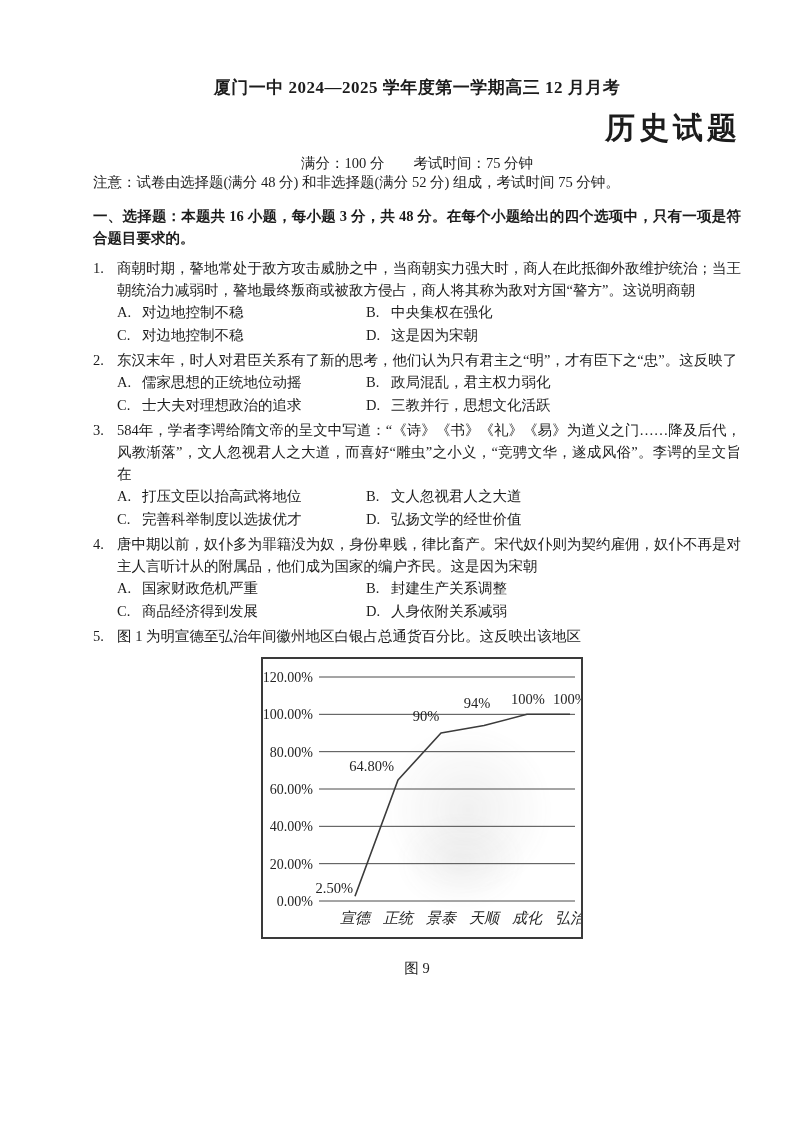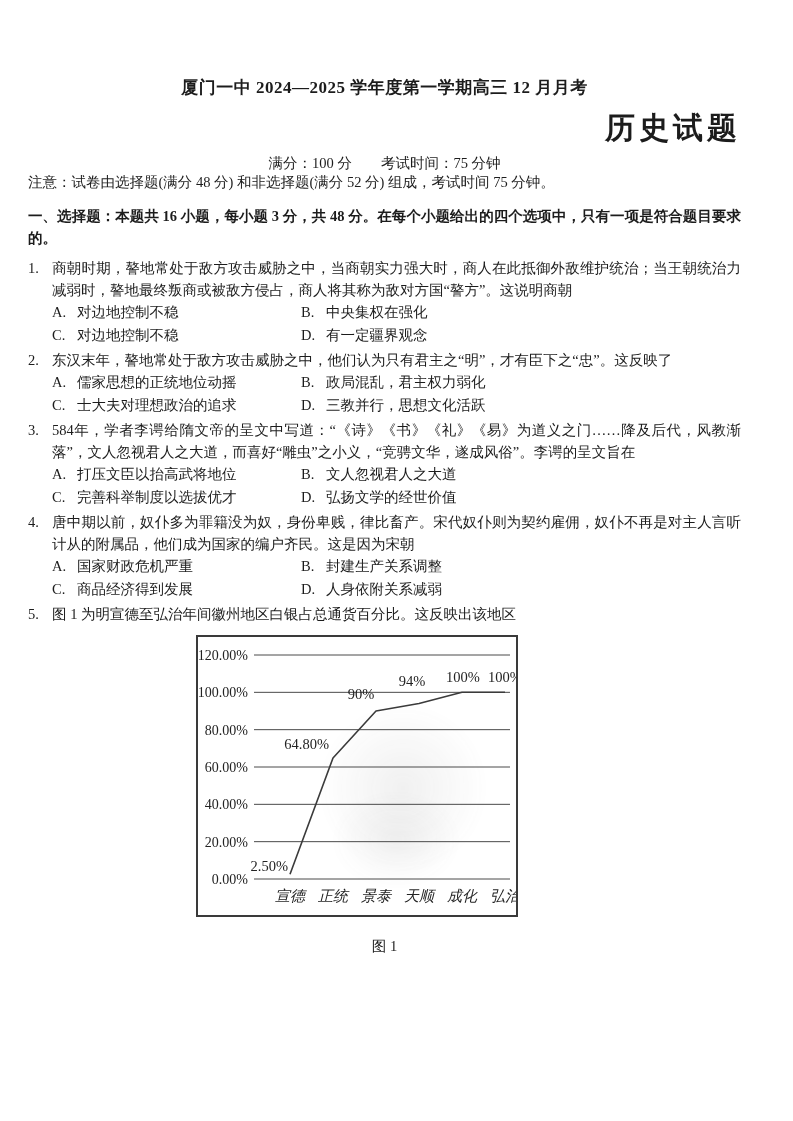--- a/index.html
+++ b/index.html
@@ -2,21 +2,21 @@
 <html><head>
 <meta charset="utf-8">
 <style>
   html,body { margin:0; padding:0; background:#ffffff; }
   body {
     width:793px; height:1121px; overflow:hidden;
     font-family:"Liberation Serif","DejaVu Serif",serif;
     color:#1c1c1c;
     -webkit-font-smoothing:antialiased;
   }
-  .doc { box-sizing:border-box; padding:76px 52px 0 28px; }
+  .doc { box-sizing:border-box; padding:76px 52px 0 93px; }
 
   .hline { text-align:center; font-weight:bold; font-size:17px; letter-spacing:0.5px; }
   .title { text-align:right; font-size:30px; font-weight:bold; margin:9px 0 5px; letter-spacing:4px; }
   .info  { text-align:center; font-size:14.5px; }
   .notice{ font-size:14.5px; margin-bottom:13px; }
   .section{ font-weight:bold; font-size:14.5px; line-height:22px; margin-bottom:8px; text-align:justify; }
 
   .question { margin-bottom:3px; }
   .stem { margin:0; font-size:14.5px; line-height:22px; padding-left:24px; text-indent:-24px; text-align:justify; }
   .qnum { display:inline-block; width:24px; text-indent:0; }
@@ -48,26 +48,26 @@
   <div class="info">满分：100 分　　考试时间：75 分钟</div>
   <div class="notice">注意：试卷由选择题(满分 48 分) 和非选择题(满分 52 分) 组成，考试时间 75 分钟。</div>
   <div class="section">一、选择题：本题共 16 小题，每小题 3 分，共 48 分。在每个小题给出的四个选项中，只有一项是符合题目要求的。</div>
 
   <div class="question">
     <p class="stem"><span class="qnum">1.</span><span>商朝时期，謷地常处于敌方攻击威胁之中，当商朝实力强大时，商人在此抵御外敌维护统治；当王朝统治力减弱时，謷地最终叛商或被敌方侵占，商人将其称为敌对方国“謷方”。这说明商朝</span></p>
     <div class="opts">
       <div class="opt"><span class="olabel">A.</span><span>对边地控制不稳</span></div>
       <div class="opt"><span class="olabel">B.</span><span>中央集权在强化</span></div>
       <div class="opt"><span class="olabel">C.</span><span>对边地控制不稳</span></div>
-      <div class="opt"><span class="olabel">D.</span><span>有一定疆界观念</span></div>
+      <div class="opt"><span class="olabel">D.</span><span>这是因为宋朝</span></div>
     </div>
   </div>
 
   <div class="question">
-    <p class="stem"><span class="qnum">2.</span><span>东汉末年，謷地常处于敌方攻击威胁之中，他们认为只有君主之“明”，才有臣下之“忠”。这反映了</span></p>
+    <p class="stem"><span class="qnum">2.</span><span>东汉末年，时人对君臣关系有了新的思考，他们认为只有君主之“明”，才有臣下之“忠”。这反映了</span></p>
     <div class="opts">
       <div class="opt"><span class="olabel">A.</span><span>儒家思想的正统地位动摇</span></div>
       <div class="opt"><span class="olabel">B.</span><span>政局混乱，君主权力弱化</span></div>
       <div class="opt"><span class="olabel">C.</span><span>士大夫对理想政治的追求</span></div>
       <div class="opt"><span class="olabel">D.</span><span>三教并行，思想文化活跃</span></div>
     </div>
   </div>
 
   <div class="question">
     <p class="stem"><span class="qnum">3.</span><span>584年，学者李谔给隋文帝的呈文中写道：“《诗》《书》《礼》《易》为道义之门……降及后代，风教渐落”，文人忽视君人之大道，而喜好“雕虫”之小义，“竞骋文华，遂成风俗”。李谔的呈文旨在</span></p>
@@ -120,16 +120,16 @@
           <text x="307" y="264" text-anchor="middle" font-size="15" font-style="italic">弘治</text>
           <polyline points="92,237.3 135,121.0 178,74.0 221,66.5 264,55.3 307,55.3" fill="none" stroke="#3b3b3b" stroke-width="1.6" stroke-linejoin="round"></polyline>
           <text x="90" y="234.33333333333334" text-anchor="end" font-size="14.5">2.50%</text>
           <text x="131" y="112.04000000000002" text-anchor="end" font-size="14.5">64.80%</text>
           <text x="163" y="62" text-anchor="middle" font-size="14.5">90%</text>
           <text x="214" y="48.53333333333333" text-anchor="middle" font-size="14.5">94%</text>
           <text x="265" y="45.333333333333314" text-anchor="middle" font-size="14.5">100%</text>
           <text x="307" y="45.333333333333314" text-anchor="middle" font-size="14.5">100%</text>
         </svg>
     </div>
-    <div class="fig-caption">图 1</div>
+    <div class="fig-caption">图 9</div>
   </div>
 
 </div>
 
 </body></html>

